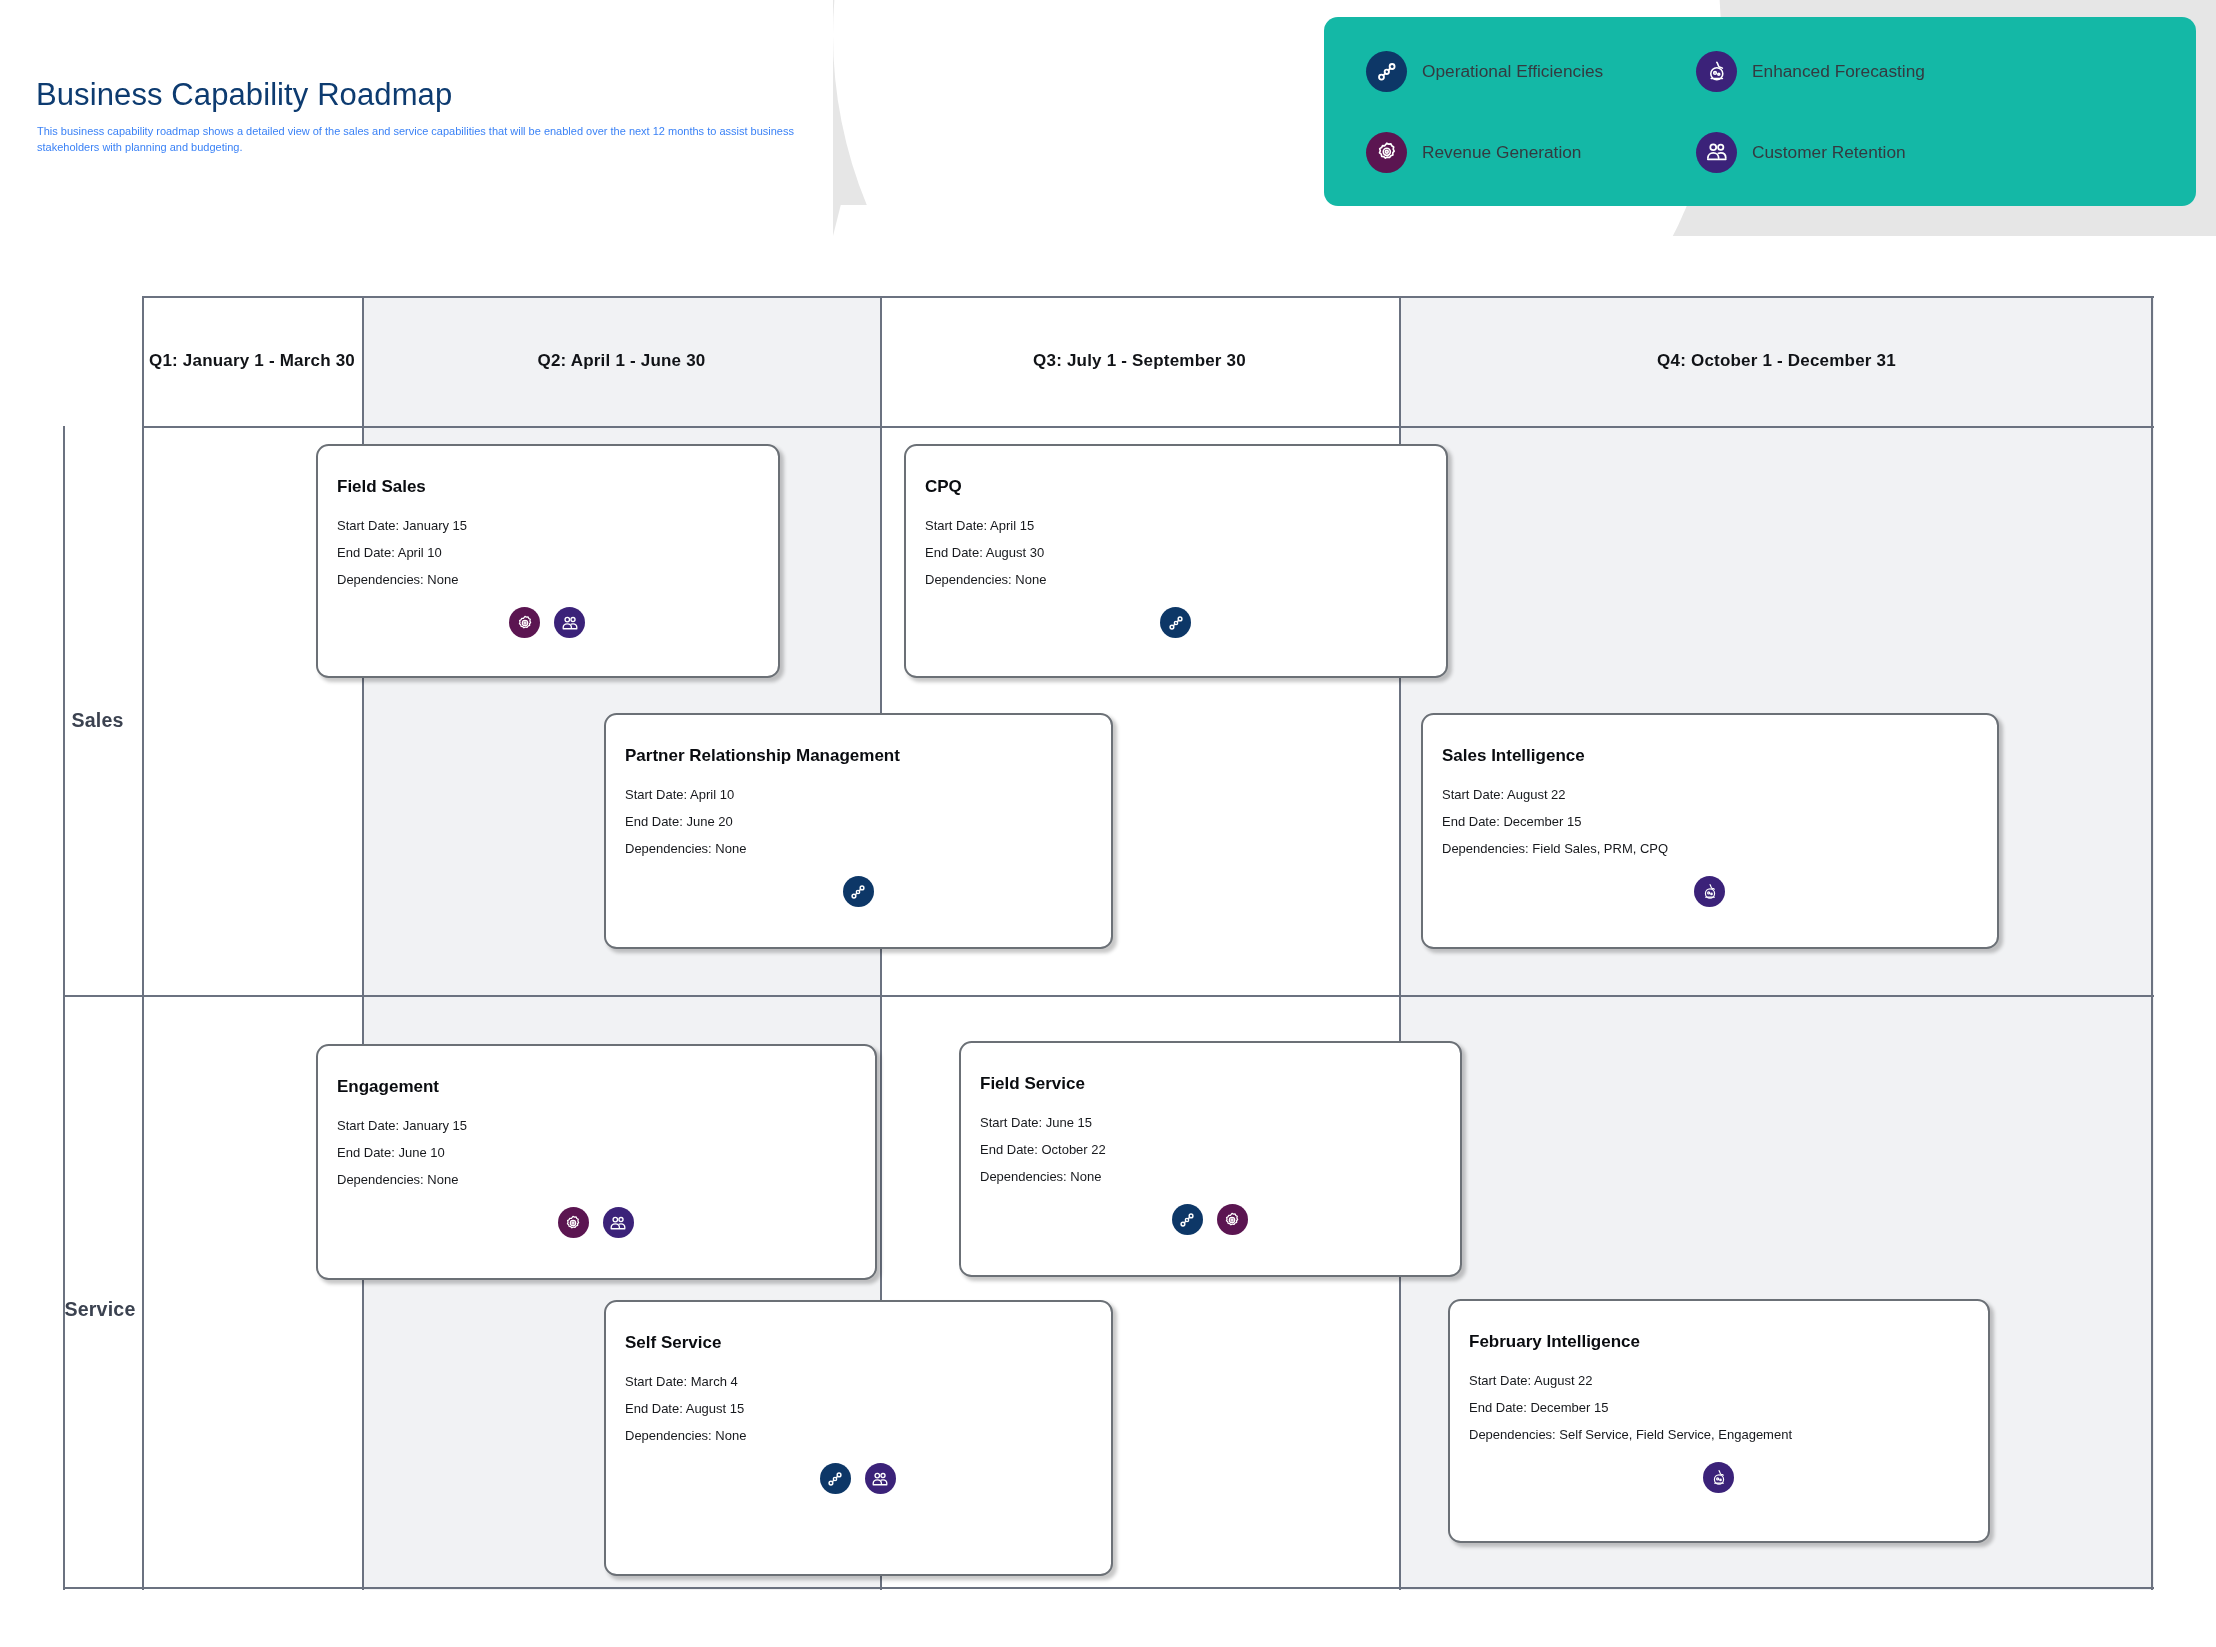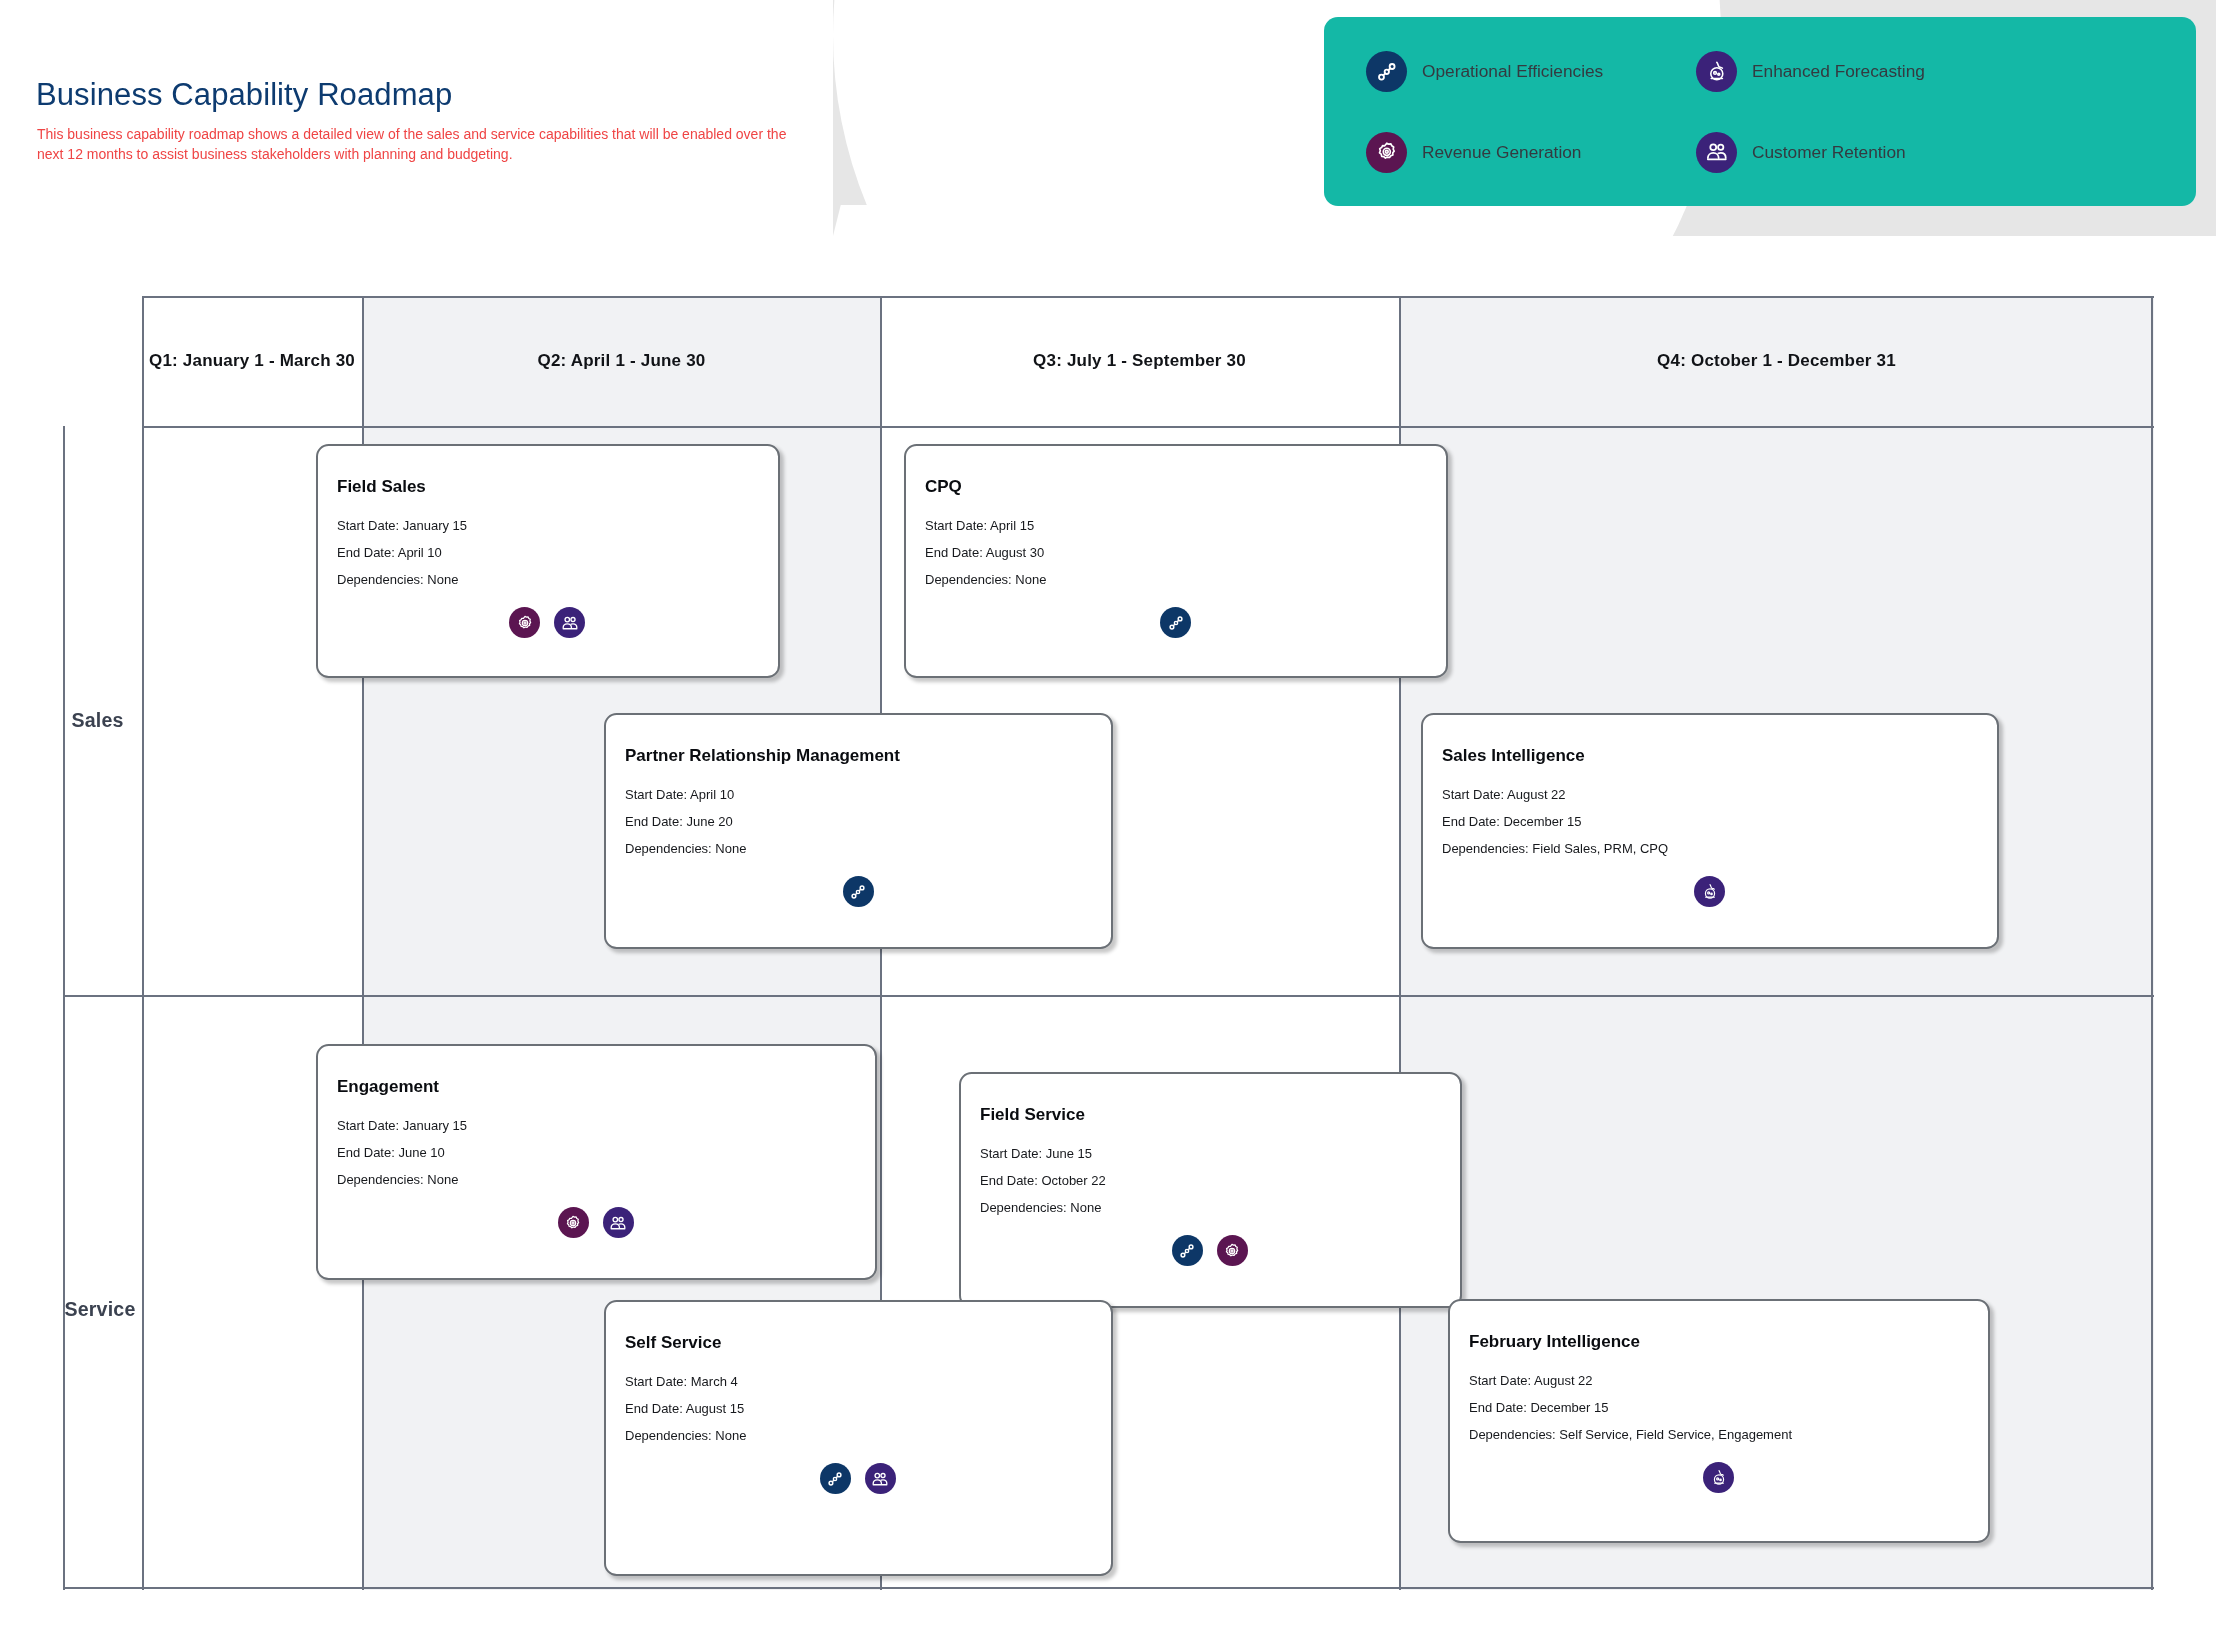--- a/index.html
+++ b/index.html
@@ -53,23 +53,23 @@
     left: 36px; top: 77px;
     font-size: 31px;
     font-weight: 400;
     color: #0d3b70;
     letter-spacing: 0.1px;
   }
   #page-subtitle {
     position: absolute;
     left: 37px; top: 124px;
     width: 778px;
-    font-size: 14px;
+    font-size: 11px;
     line-height: 1.45;
-    color: #ef4444;
+    color: #3b82f6;
     font-weight: 400;
   }
 
   
   #legend-card {
     position: absolute;
     left: 1324px; top: 17.3px;
     width: 872px;
     height: 189px;
     background: #14b8a6;
@@ -356,21 +356,21 @@
     <circle cx="8.4" cy="7.4" r="3.0"></circle>
     <circle cx="16.0" cy="7.4" r="2.7"></circle>
     <path d="M2.9 18.4c0-3.2 2.5-5.2 5.5-5.2s5.5 2.0 5.5 5.2"></path>
     <path d="M13.6 13.6c.7-.3 1.6-.4 2.4-.4 3.0 0 5.1 2.0 5.1 5.2"></path>
     <line x1="2.9" y1="19.6" x2="21.1" y2="19.6"></line>
   </svg>
         </span>
       </div>
     </div>
 
-  <div class="cap-card" style="left:896px; top:776px; width:503px; height:236px;">
+  <div class="cap-card" style="left:896px; top:745px; width:503px; height:236px;">
       <div class="cap-title">Field Service</div>
       <div class="cap-meta m1">Start Date: June 15</div>
       <div class="cap-meta m2">End Date: October 22</div>
       <div class="cap-meta m3">Dependencies: None</div>
       <div class="cap-icons" style="left: calc(50% - 39px); top: 161px;">
         <span class="badge badge-sm" style="background: rgb(13, 55, 103);">
           <svg width="18" height="18" viewBox="0 0 24 24" fill="none" stroke="#ffffff" stroke-width="1.9" stroke-linecap="round" stroke-linejoin="round">
       <circle cx="6.6" cy="17.4" r="2.5" fill="none"></circle>
       <circle cx="17.4" cy="6.6" r="2.5" fill="none"></circle>
       <circle cx="12" cy="12" r="2.2" fill="none"></circle>

